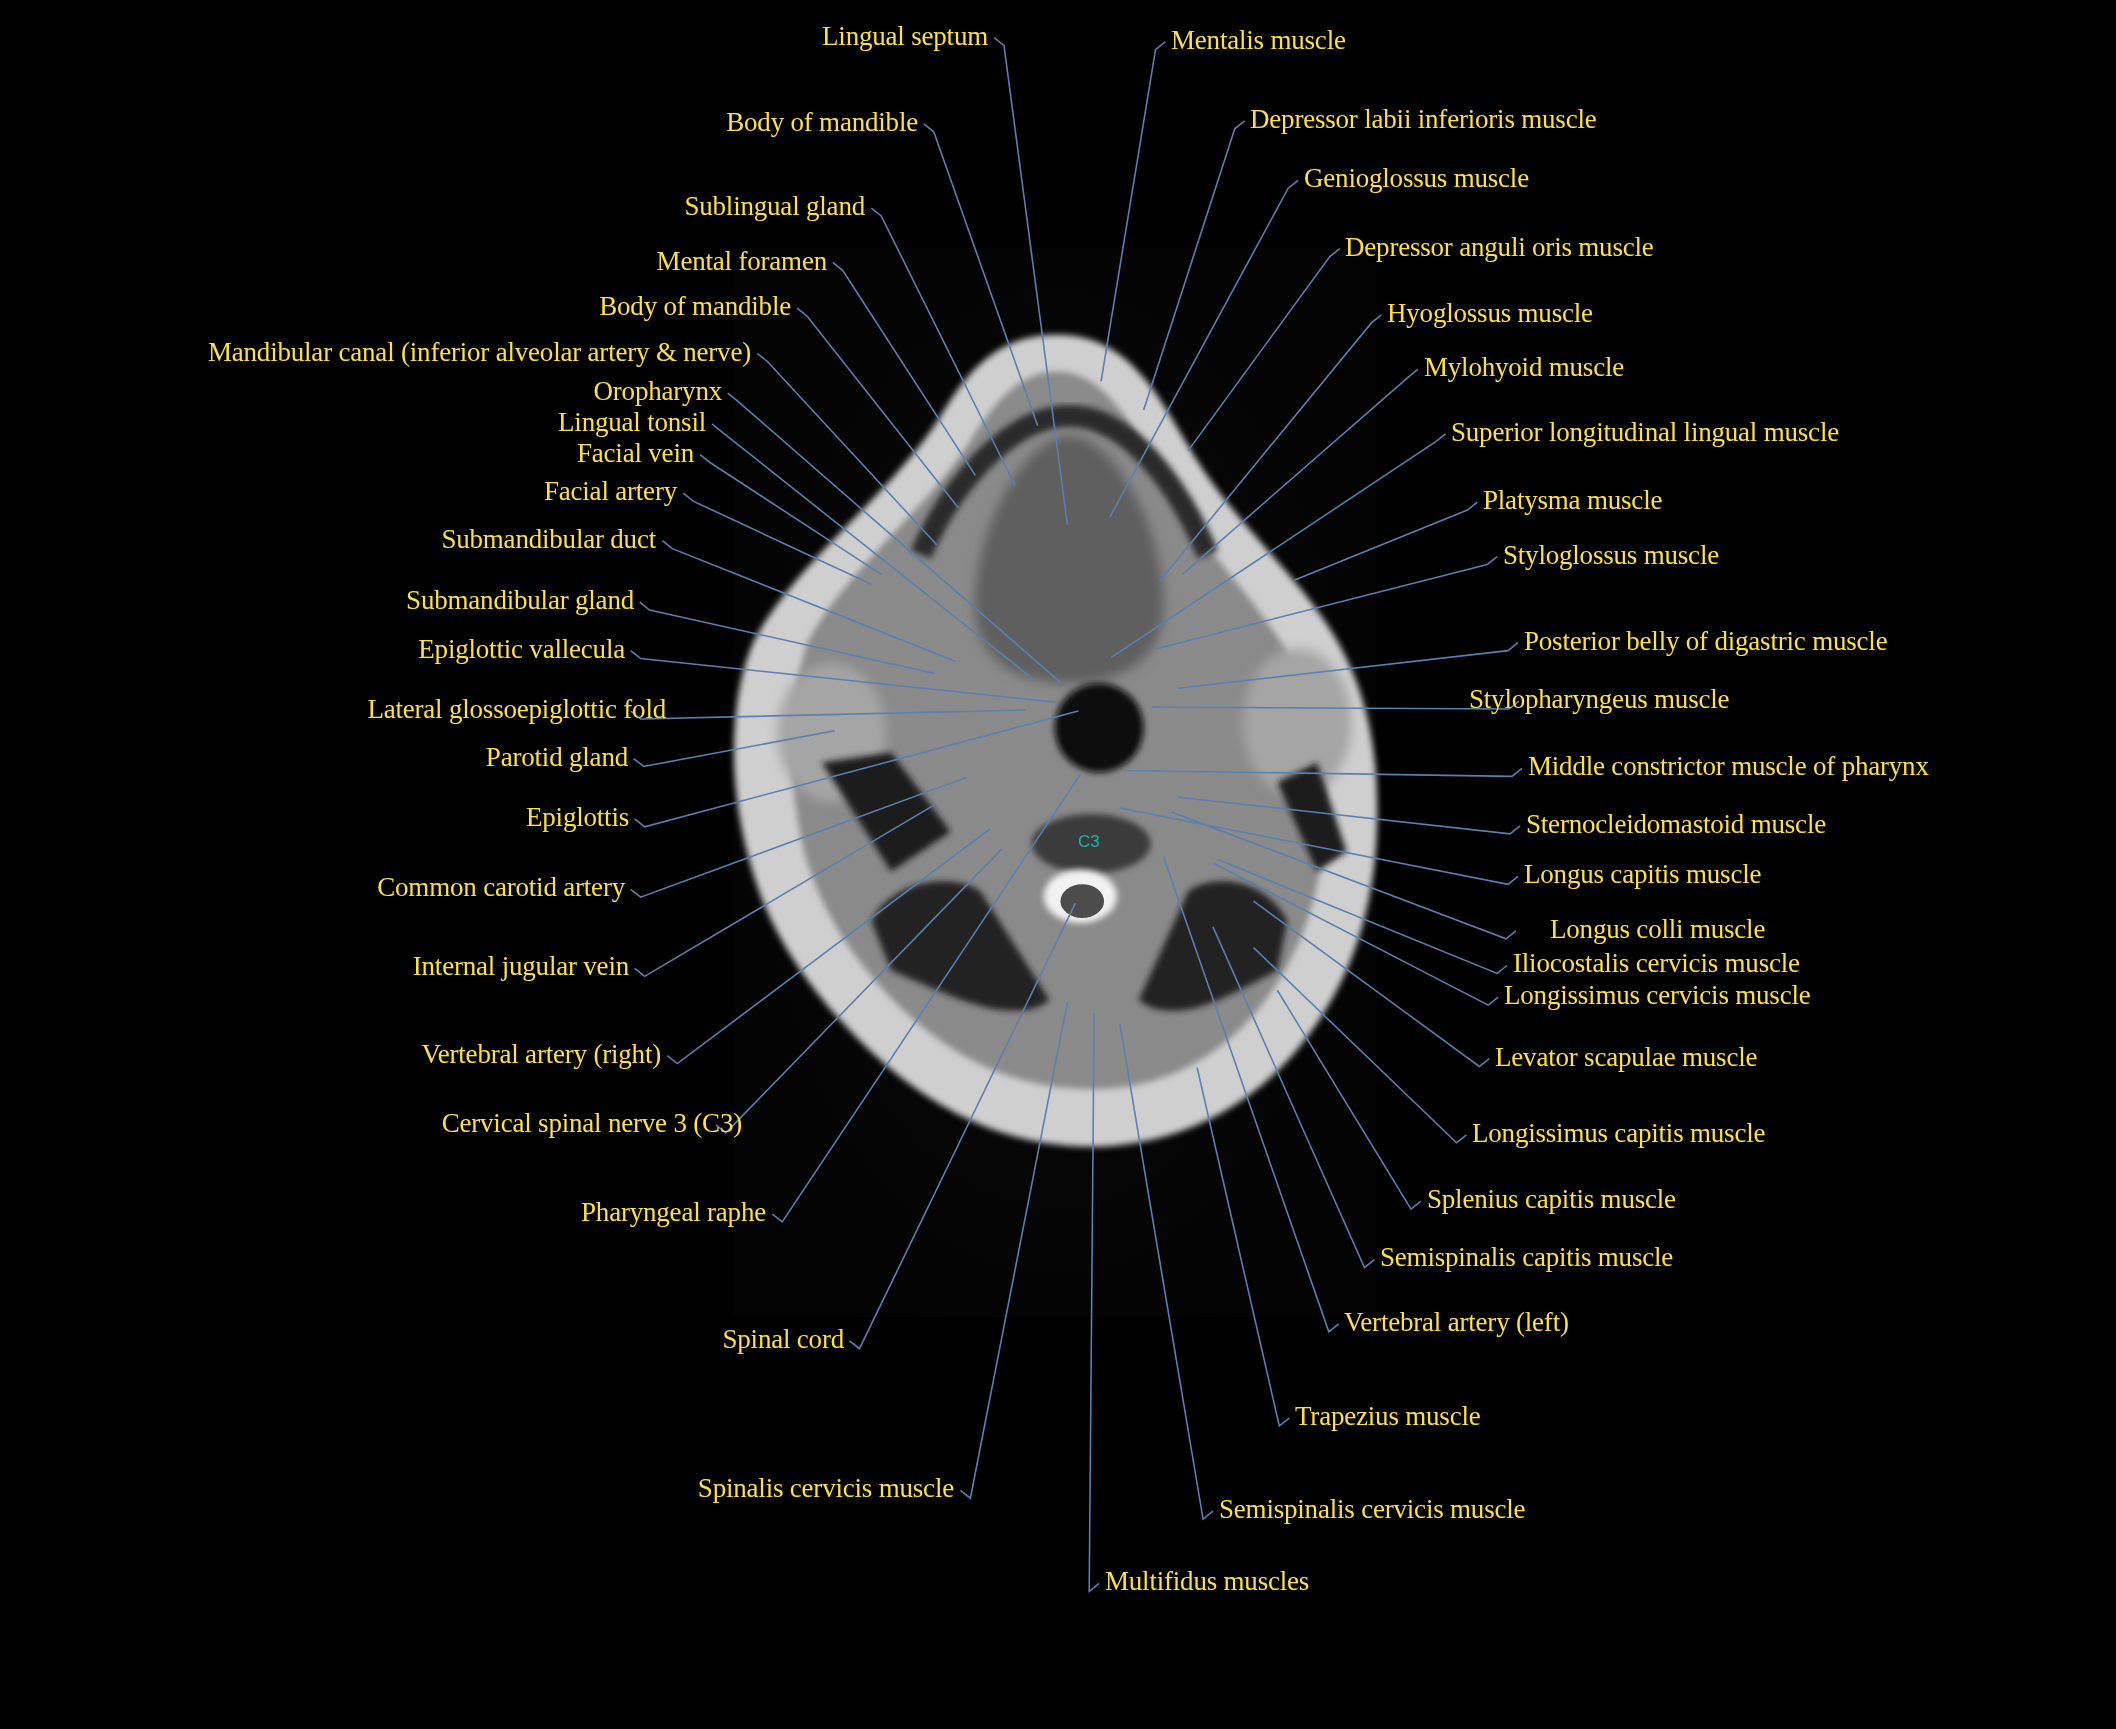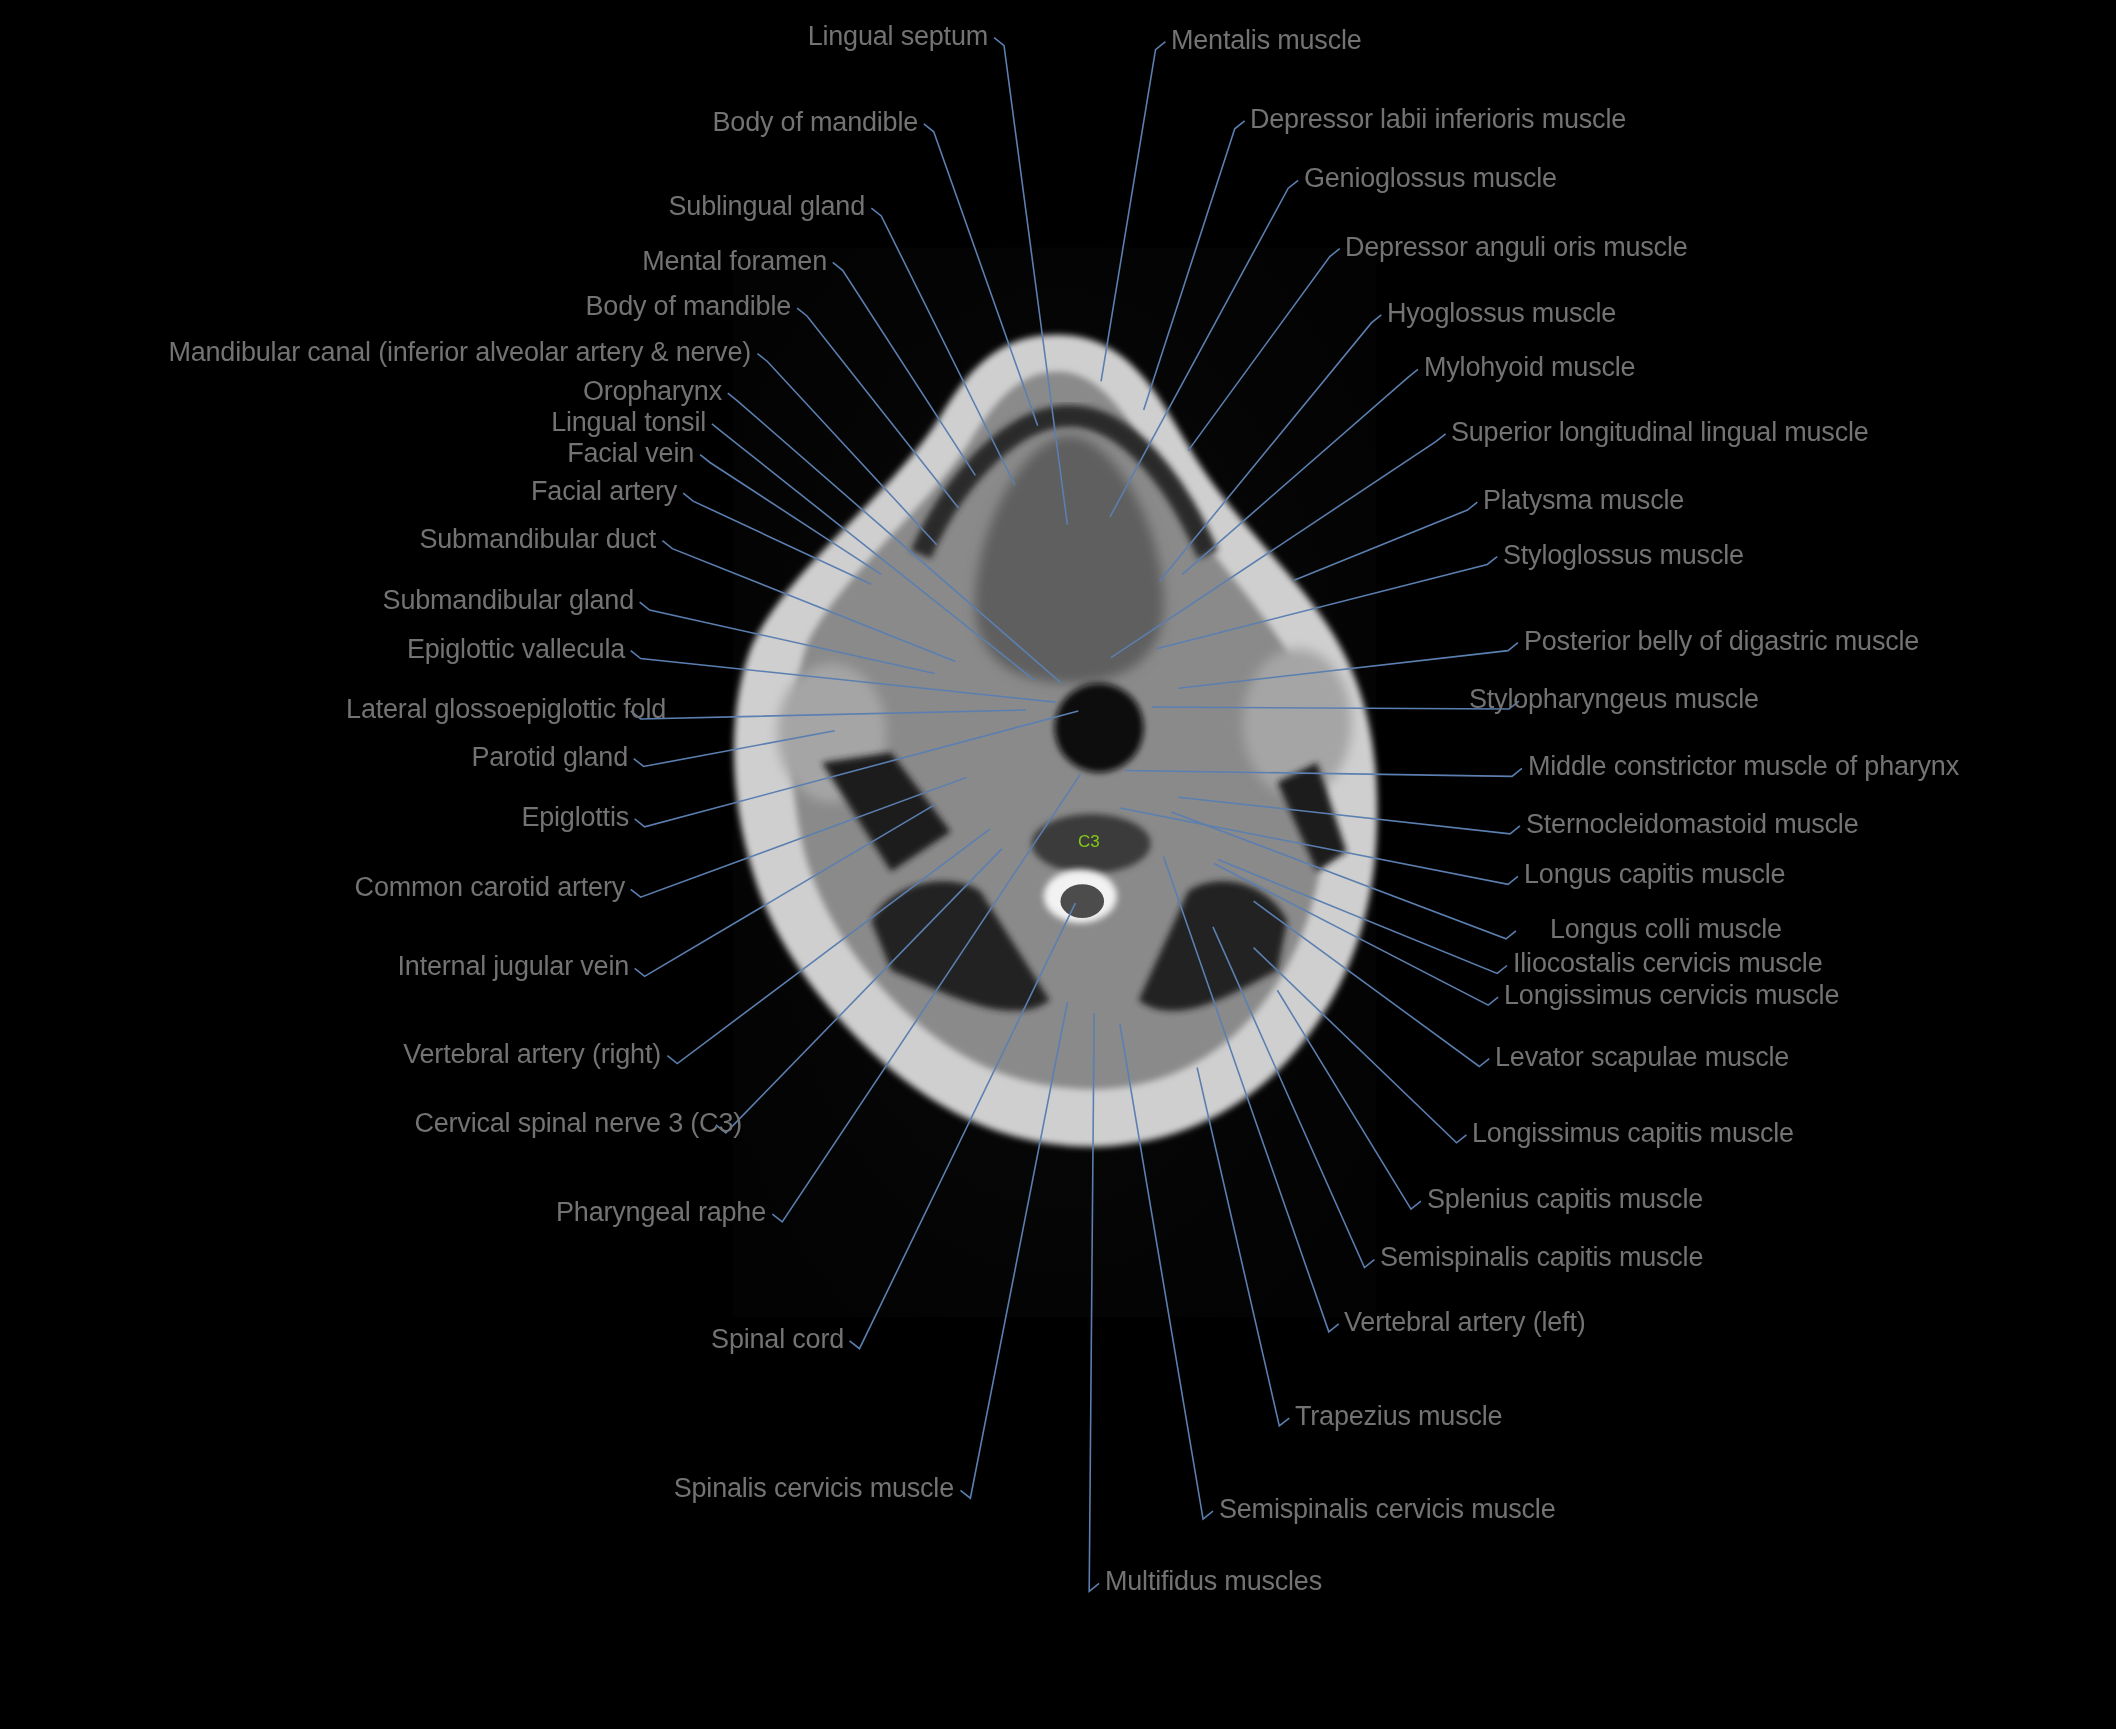--- a/index.html
+++ b/index.html
@@ -1,22 +1,22 @@
 <!DOCTYPE html>
 <html><head>
 <meta charset="utf-8">
 <style>
   html, body { margin: 0; padding: 0; background: #000; }
   body { width: 2117px; height: 1730px; position: relative; overflow: hidden;
          font-family: "Liberation Sans", "DejaVu Sans", sans-serif; }
   #canvas { position: absolute; left: 0; top: 0; width: 2117px; height: 1730px; }
-  .label { position: absolute; color: #737373; font-size: 27px; line-height: 32px;
-           white-space: nowrap; letter-spacing: -0.2px; }
+  .label { position: absolute; color: #fde047; font-size: 27px; line-height: 32px;
+           white-space: nowrap; letter-spacing: -0.2px; font-family: Liberation Serif, serif; }
   .label.right-anchor { transform: translateX(-100%); }
-  .vert-label { position: absolute; color: #84cc16; font-size: 17px; }
+  .vert-label { position: absolute; color: #14b8a6; font-size: 17px; }
 </style>
 </head>
 <body>
 
 <svg id="canvas" width="2117" height="1730" viewBox="0 0 2138 1747" xmlns="http://www.w3.org/2000/svg">
   <defs>
     <radialGradient id="fieldGrad" cx="50%" cy="50%" r="60%">
       <stop offset="0%" stop-color="#111"></stop>
       <stop offset="100%" stop-color="#050505"></stop>
     </radialGradient>

